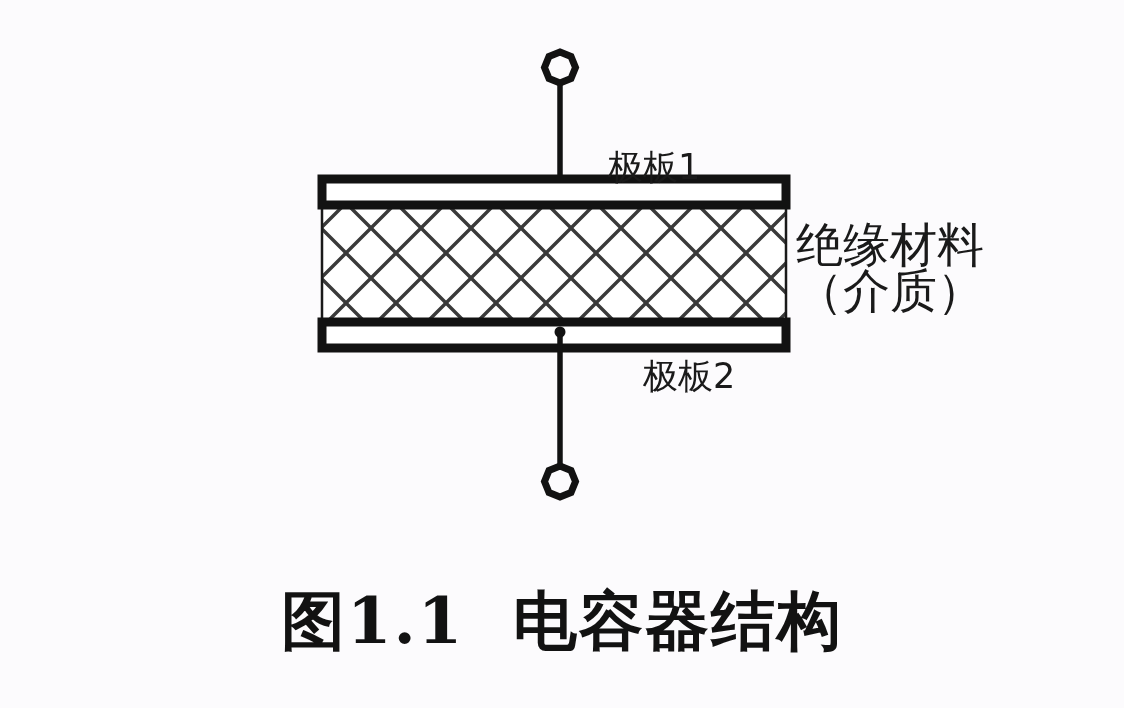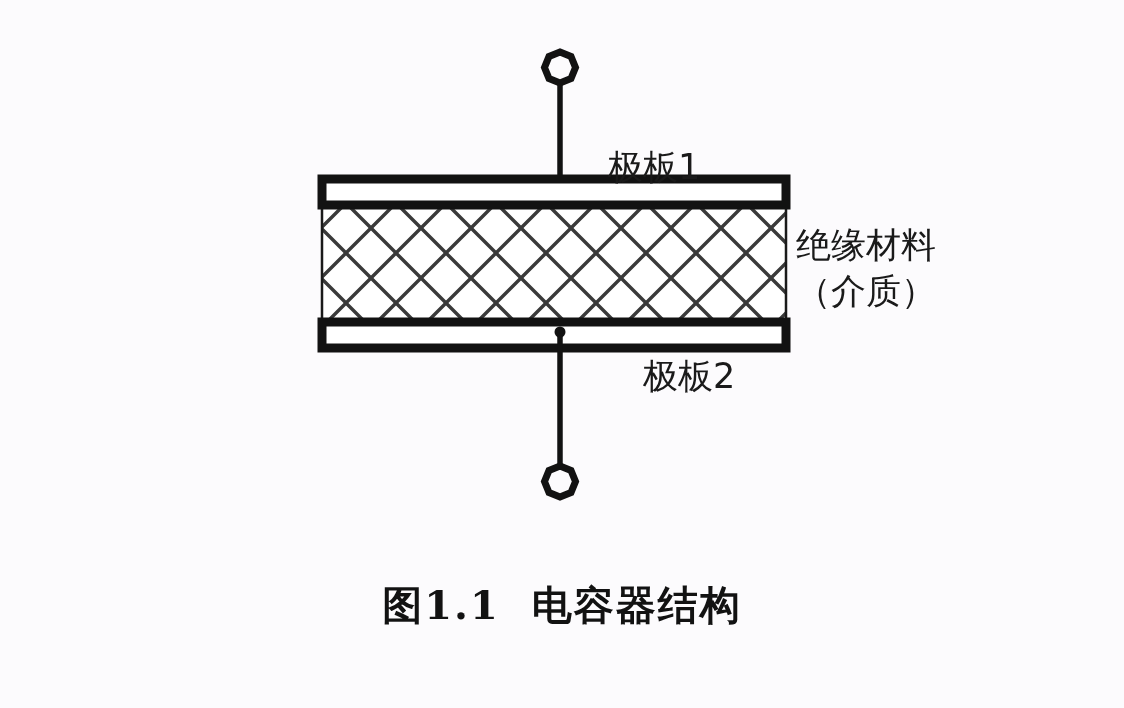--- a/index.html
+++ b/index.html
@@ -46,35 +46,35 @@
   #label-plate2 {
     left: 608px;
     top: 356px;
     font-size: 35px;
     line-height: 40px;
     margin-left: 35px;
   }
   #label-dielectric {
     left: 796px;
     top: 222px;
-    font-size: 35px;
+    font-size: 47px;
     line-height: 46px;
     text-align: left;
   }
   #label-dielectric .line2 {
     display: block;
   }
   #figure-caption {
     position: absolute;
     left: 0;
     top: 578px;
     width: 1124px;
     text-align: center;
     font-family: "DejaVu Serif", "Liberation Serif", serif;
-    font-size: 40px;
+    font-size: 64px;
     font-weight: 700;
     color: #121212;
     letter-spacing: 2px;
     white-space: pre;
   }
 </style>
 </head>
 <body>
 
 <div id="figure-root">

